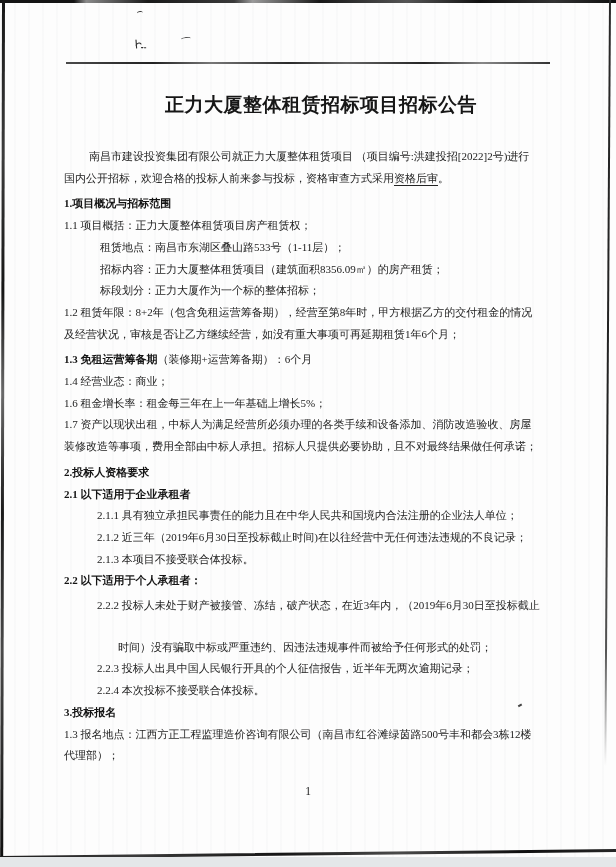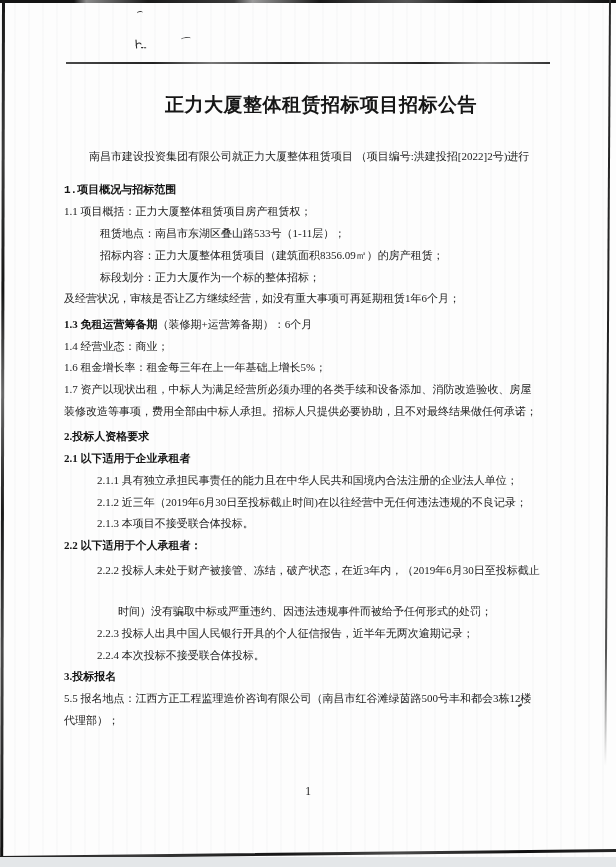--- a/index.html
+++ b/index.html
@@ -66,40 +66,42 @@
       <path d="M2 1 L2.6 9 M2 6 C4 3.5, 6 3.5, 7 5 M7.5 8.6 l1.4 0 M10.5 8.8 l1.2 0" stroke="#2e2e2e" stroke-width="1.1" fill="none" stroke-linecap="round"></path>
     </svg>
   </div>
   <div class="art3"></div>
   <div class="art4"></div>
 
   <div class="title">正力大厦整体租赁招标项目招标公告</div>
 
   <div class="doc">
       <div class="line indent1"><span class="seg">南昌市建设投资集团有限公司就正力大厦整体租赁项目 （项目编号:洪建投招[2022]2号)进行</span></div>
-      <div class="line body" style="margin-top: 12px; font-family: Liberation Mono, monospace;"><span class="seg b">1.项目概况与招标范围</span></div>
+      <div class="line body"><span class="seg">国内公开招标，欢迎合格的投标人前来参与投标，资格审查方式采用</span><span class="seg u">资格后审</span><span class="seg">。</span></div>
+      <div class="line body" style="margin-top: 4px;"><span class="seg b">1.项目概况与招标范围</span></div>
       <div class="line body"><span class="seg">1.1 项目概括：正力大厦整体租赁项目房产租赁权；</span></div>
       <div class="line sub"><span class="seg">租赁地点：南昌市东湖区叠山路533号（1-11层）；</span></div>
       <div class="line sub"><span class="seg">招标内容：正力大厦整体租赁项目（建筑面积8356.09㎡）的房产租赁；</span></div>
       <div class="line sub"><span class="seg">标段划分：正力大厦作为一个标的整体招标；</span></div>
+      <div class="line body"><span class="seg">1.2 租赁年限：8+2年（包含免租运营筹备期），经营至第8年时，甲方根据乙方的交付租金的情况</span></div>
       <div class="line body"><span class="seg">及经营状况，审核是否让乙方继续经营，如没有重大事项可再延期租赁1年6个月；</span></div>
       <div class="line body" style="margin-top: 4px;"><span class="seg b">1.3 免租运营筹备期</span><span class="seg">（装修期+运营筹备期）：6个月</span></div>
       <div class="line body"><span class="seg">1.4 经营业态：商业；</span></div>
       <div class="line body"><span class="seg">1.6 租金增长率：租金每三年在上一年基础上增长5%；</span></div>
       <div class="line body"><span class="seg">1.7 资产以现状出租，中标人为满足经营所必须办理的各类手续和设备添加、消防改造验收、房屋</span></div>
       <div class="line body"><span class="seg">装修改造等事项，费用全部由中标人承担。招标人只提供必要协助，且不对最终结果做任何承诺；</span></div>
       <div class="line body" style="margin-top: 4px;"><span class="seg b">2.投标人资格要求</span></div>
       <div class="line body"><span class="seg b">2.1 以下适用于企业承租者</span></div>
       <div class="line clause"><span class="seg">2.1.1 具有独立承担民事责任的能力且在中华人民共和国境内合法注册的企业法人单位；</span></div>
       <div class="line clause"><span class="seg">2.1.2 近三年（2019年6月30日至投标截止时间)在以往经营中无任何违法违规的不良记录；</span></div>
       <div class="line clause"><span class="seg">2.1.3 本项目不接受联合体投标。</span></div>
       <div class="line body"><span class="seg b">2.2 以下适用于个人承租者：</span></div>
       <div class="line clause" style="margin-top: 3px;"><span class="seg">2.2.2 投标人未处于财产被接管、冻结，破产状态，在近3年内，（2019年6月30日至投标截止</span></div>
       <div class="line clausecont"><span class="seg">时间）没有骗取中标或严重违约、因违法违规事件而被给予任何形式的处罚；</span></div>
       <div class="line clause"><span class="seg">2.2.3 投标人出具中国人民银行开具的个人征信报告，近半年无两次逾期记录；</span></div>
       <div class="line clause"><span class="seg">2.2.4 本次投标不接受联合体投标。</span></div>
       <div class="line body"><span class="seg b">3.投标报名</span></div>
-      <div class="line body"><span class="seg">5.5 报名地点：江西方正工程监理造价咨询有限公司（南昌市红谷滩绿茵路500号丰和都会3栋12楼</span></div>
+      <div class="line body"><span class="seg">1.3 报名地点：江西方正工程监理造价咨询有限公司（南昌市红谷滩绿茵路500号丰和都会3栋12楼</span></div>
       <div class="line body"><span class="seg">代理部）；</span></div>
     </div>
 
   <div class="pagenum">1</div>
 </div>
 
 </body></html>

